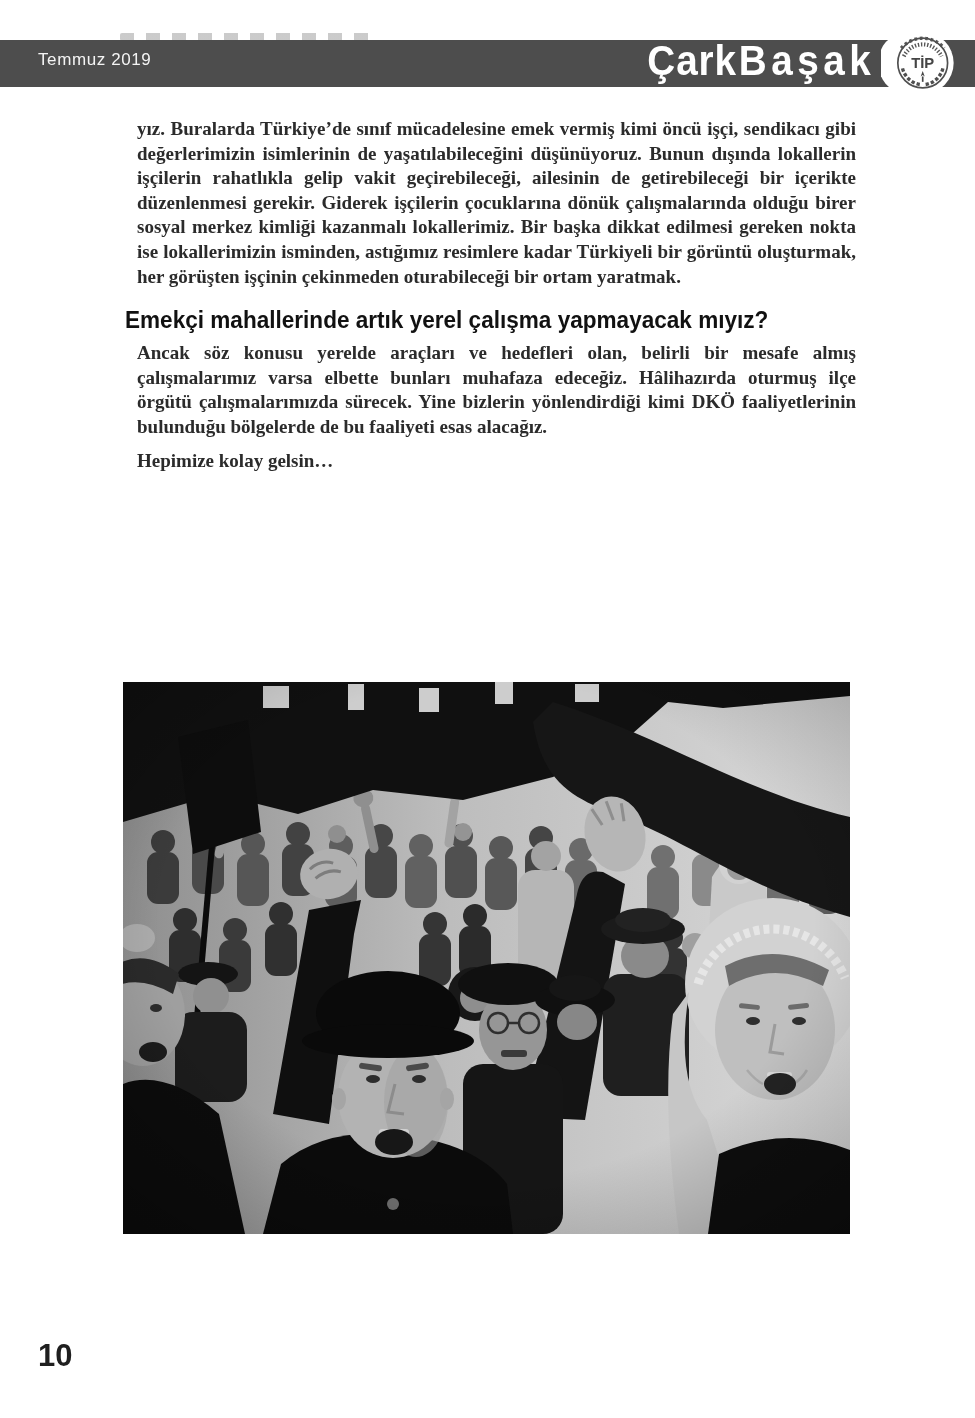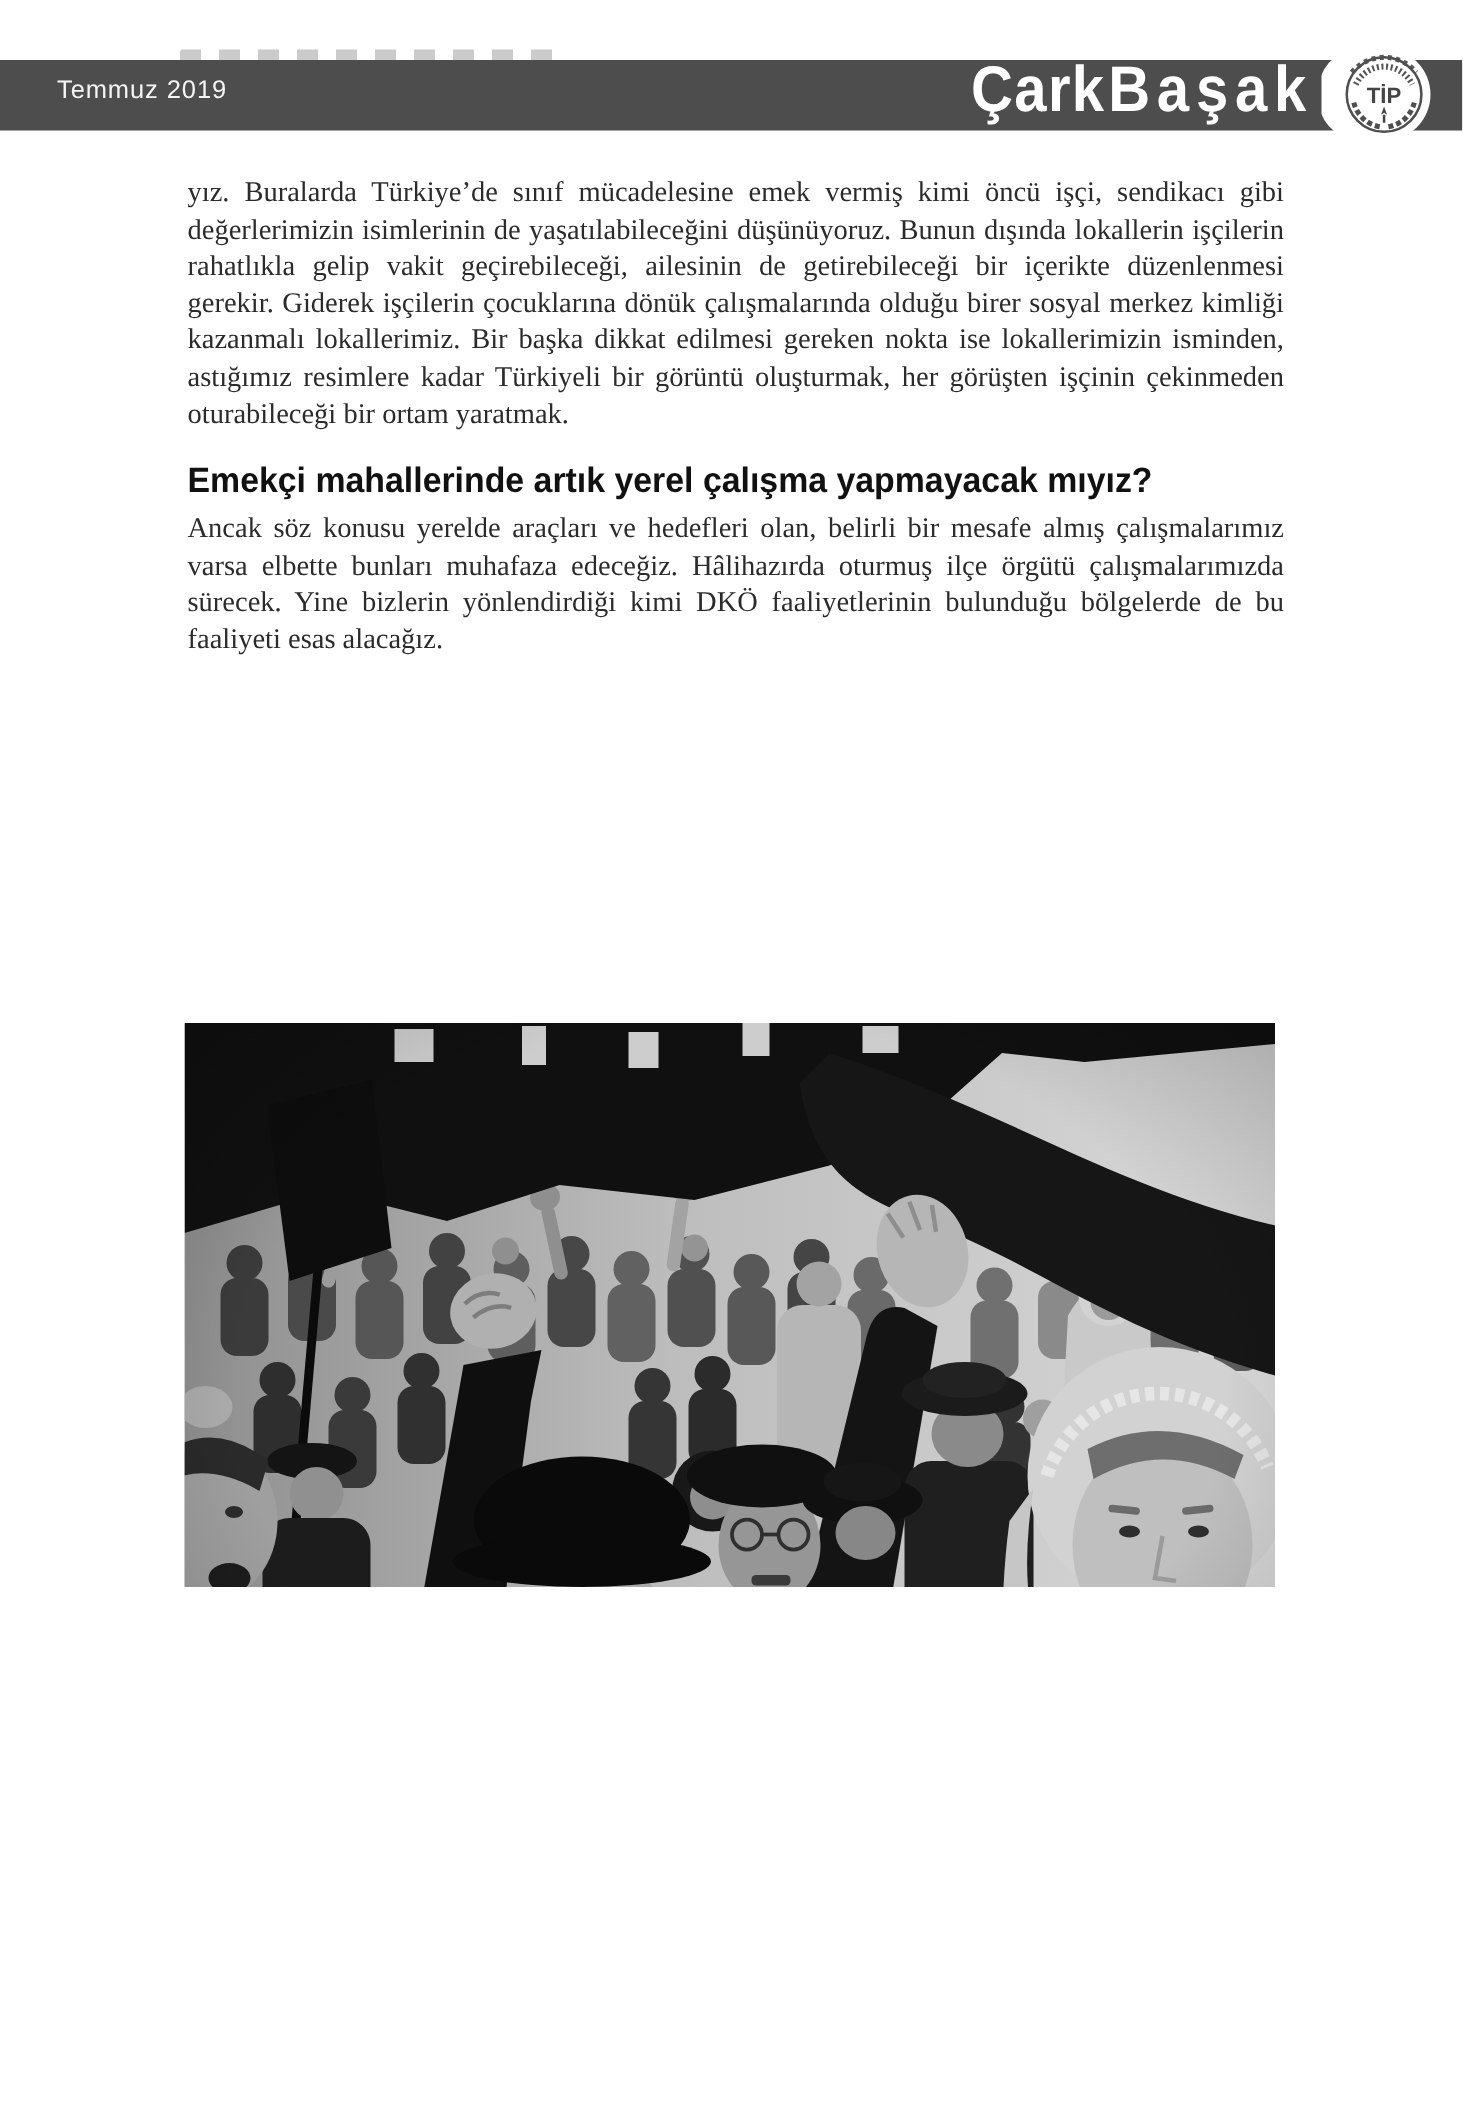--- a/index.html
+++ b/index.html
@@ -1,21 +1,21 @@
 <!DOCTYPE html>
 <html lang="tr"><head>
 <meta charset="utf-8">
 <style>
   html,body{margin:0;padding:0;}
   body{
     width:975px;height:1418px;background:#ffffff;
     font-family:"Liberation Serif",serif;
     -webkit-font-smoothing:antialiased;
   }
-  .page{position:relative;width:975px;height:1058px;overflow:hidden;background:#fff;}
+  .page{position:relative;width:975px;height:1418px;overflow:hidden;background:#fff;}
 
   
   .header-bar{
     position:absolute;left:0;top:40px;width:975px;height:47px;
     background:#4d4d4d;
   }
   .ghost-artifact{
     position:absolute;left:120px;top:33px;width:260px;height:8px;
     background:repeating-linear-gradient(90deg,#8b8b8b 0 14px,transparent 14px 26px);
     opacity:.45;border-radius:2px;
@@ -37,21 +37,21 @@
   .emblem{
     position:absolute;right:20px;top:29px;width:74px;height:68px;
   }
 
   
   .article{
     position:absolute;left:125px;top:117px;width:731px;
     color:#2b2b2b;font-size:19px;line-height:24.6px;
     text-align:justify;
   }
-  .article p{margin:0 0 9px 0;}
+  .article p{margin:0 0 9px 12px;font-weight:bold;}
   .section-heading{
     font-family:"Liberation Sans",sans-serif;
     font-weight:bold;font-size:23.5px;line-height:28px;color:#111;
     margin:17px 0 7px 0;text-align:left;
     transform:scaleX(.96);transform-origin:0 50%;white-space:nowrap;
   }
   .signoff{margin-top:12px;}
 
   
   .photo-frame{
@@ -92,20 +92,21 @@
     <path d="M92,58 A32,32 0 0 1 66,82" fill="none" stroke="#4f4f4f" stroke-width="5" stroke-dasharray="5 3"></path>
     <text x="62" y="58" text-anchor="middle" font-family="Liberation Sans, sans-serif" font-size="22" font-weight="bold" fill="#454545">TİP</text>
     <path d="M62,62 L65,70 L62,68 L59,70 Z" fill="#454545"></path>
     <path d="M62,70 L62,78" stroke="#454545" stroke-width="2.5"></path>
   </svg>
 
   <div class="article">
     <p>yız. Buralarda Türkiye’de sınıf mücadelesine emek vermiş kimi öncü işçi,  sendikacı gibi değerlerimizin isimlerinin de yaşatılabileceğini düşünüyoruz. Bunun dışında lokallerin işçilerin rahatlıkla gelip vakit geçirebileceği, ailesinin de getirebileceği bir içerikte düzenlenmesi gerekir. Giderek işçilerin çocuklarına dönük çalışmalarında olduğu birer sosyal merkez kimliği kazanmalı lokallerimiz. Bir başka dikkat edilmesi gereken nokta ise lokallerimizin isminden, astığımız resimlere kadar Türkiyeli bir görüntü oluşturmak, her görüşten işçinin çekinmeden oturabileceği bir ortam yaratmak.</p>
     <h2 class="section-heading">Emekçi mahallerinde artık yerel çalışma yapmayacak mıyız?</h2>
     <p>Ancak söz konusu yerelde araçları ve hedefleri olan, belirli bir mesafe almış çalışmalarımız varsa elbette bunları muhafaza edeceğiz. Hâlihazırda oturmuş ilçe örgütü çalışmalarımızda sürecek. Yine bizlerin yönlendirdiği kimi DKÖ faaliyetlerinin bulunduğu bölgelerde de bu faaliyeti esas alacağız.</p>
+    <p class="signoff">Hepimize kolay gelsin…</p>
   </div>
 
   <div class="photo-frame">
     <svg viewBox="0 0 727 552" preserveAspectRatio="none" aria-hidden="true">
       <defs>
         <linearGradient id="sky" x1="0" y1="0" x2="1" y2="0">
           <stop offset="0" stop-color="#8e8e8e"></stop>
           <stop offset="0.45" stop-color="#bdbdbd"></stop>
           <stop offset="1" stop-color="#d9d9d9"></stop>
         </linearGradient>

